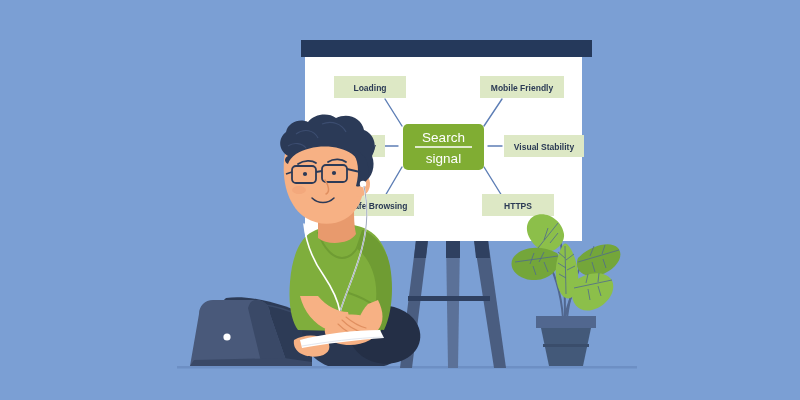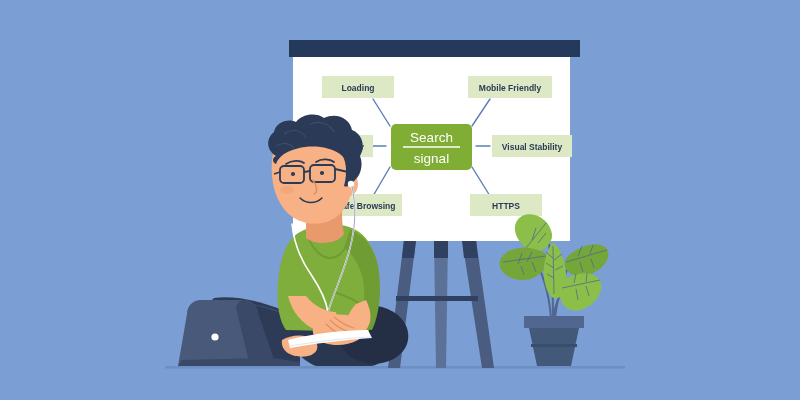--- a/index.html
+++ b/index.html
@@ -1,21 +1,21 @@
 <!DOCTYPE html>
 <html><head>
 <meta charset="utf-8">
 <style>
   html,body{margin:0;padding:0;}
   body{
     width:800px;height:400px;overflow:hidden;
     font-family:"Liberation Sans", sans-serif;
     background:#7b9fd4;
   }
-  #stage{position:relative;width:640px;height:400px;overflow:hidden;}
+  #stage{position:relative;width:640px;height:400px;overflow:hidden;padding-left:12px;}
   #stage svg{display:block;}
   .txt{font-family:"Liberation Sans", sans-serif;}
 </style>
 </head>
 <body>
 
 <div id="stage">
 <svg width="800" height="400" viewBox="0 0 800 400" xmlns="http://www.w3.org/2000/svg">
 
   <rect x="0" y="0" width="800" height="400" fill="#7b9fd4"></rect>

